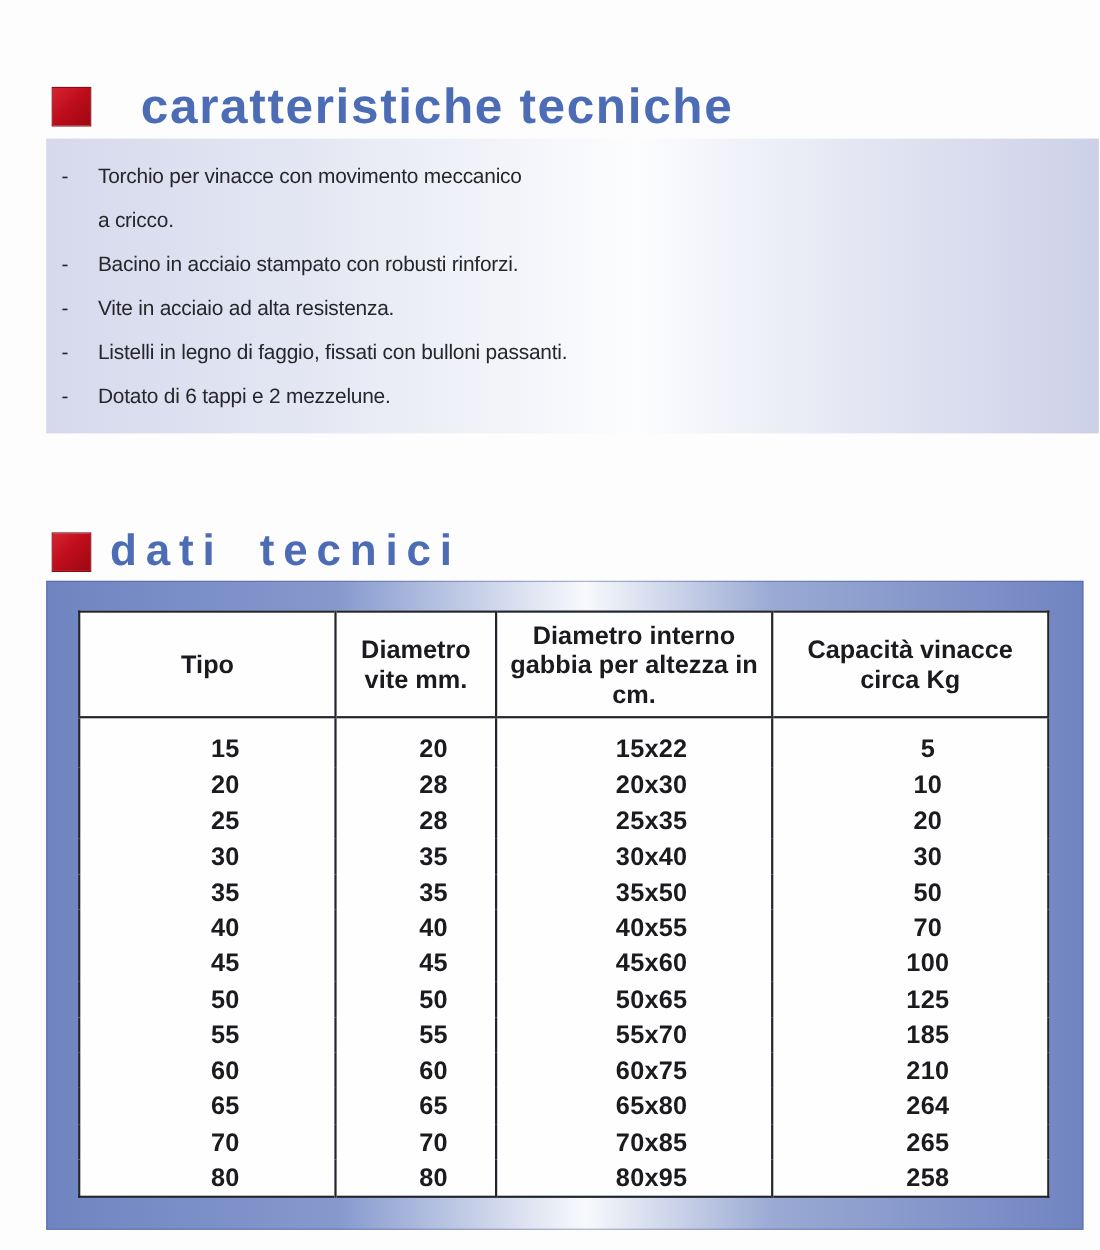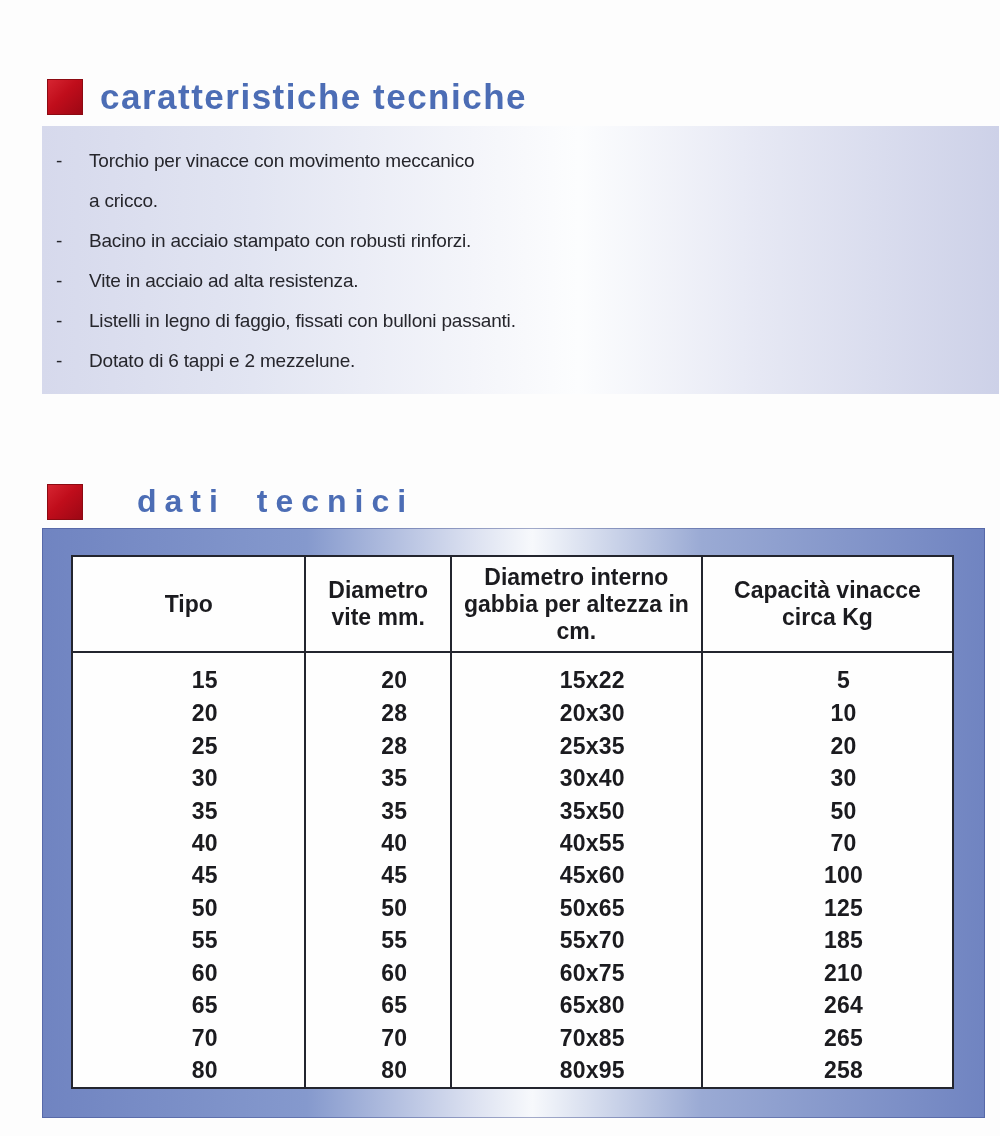--- a/index.html
+++ b/index.html
@@ -30,22 +30,22 @@
   .red-sq{
     width:36px;height:36px;margin-top:3px;
     background:linear-gradient(135deg,#d62531 0%,#c00d1b 45%,#9c0714 100%);
     border:1px solid var(--accent-red-dark);
     flex:0 0 auto;
   }
   h2.sec-title{
     color:var(--heading-blue);
     font-weight:700;
   }
-  h2.title1{font-size:35px;line-height:42px;letter-spacing:1.5px;}
-  h2.title2{font-size:32px;line-height:40px;letter-spacing:8px;word-spacing:14px;margin-left:37px;}
+  h2.title1{font-size:45px;line-height:42px;letter-spacing:1.5px;margin-left:28px;}
+  h2.title2{font-size:40px;line-height:40px;letter-spacing:8px;word-spacing:14px;}
   .feat-box{
     position:absolute;top:126px;left:42px;
     width:957px;height:268px;
     background:linear-gradient(90deg,
       #d6d9ec 0%, #e2e5f2 22%, #f4f5fa 45%, #fcfdfe 56%,
       #e6e8f4 75%, #cdd1e8 100%);
     padding:15px 10px 0 14px;
     color:var(--text-dark);
     font-size:19px;line-height:40px;
     letter-spacing:-0.2px;

